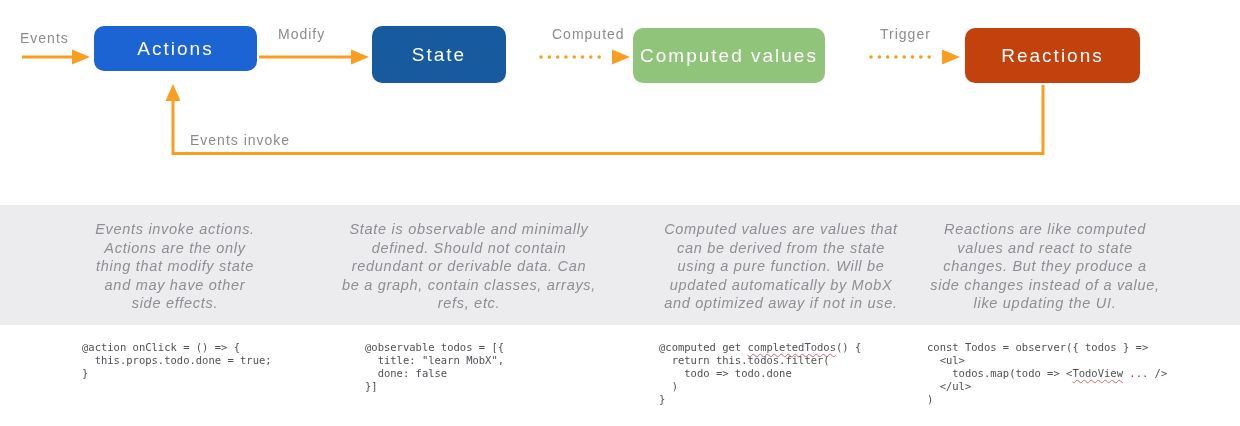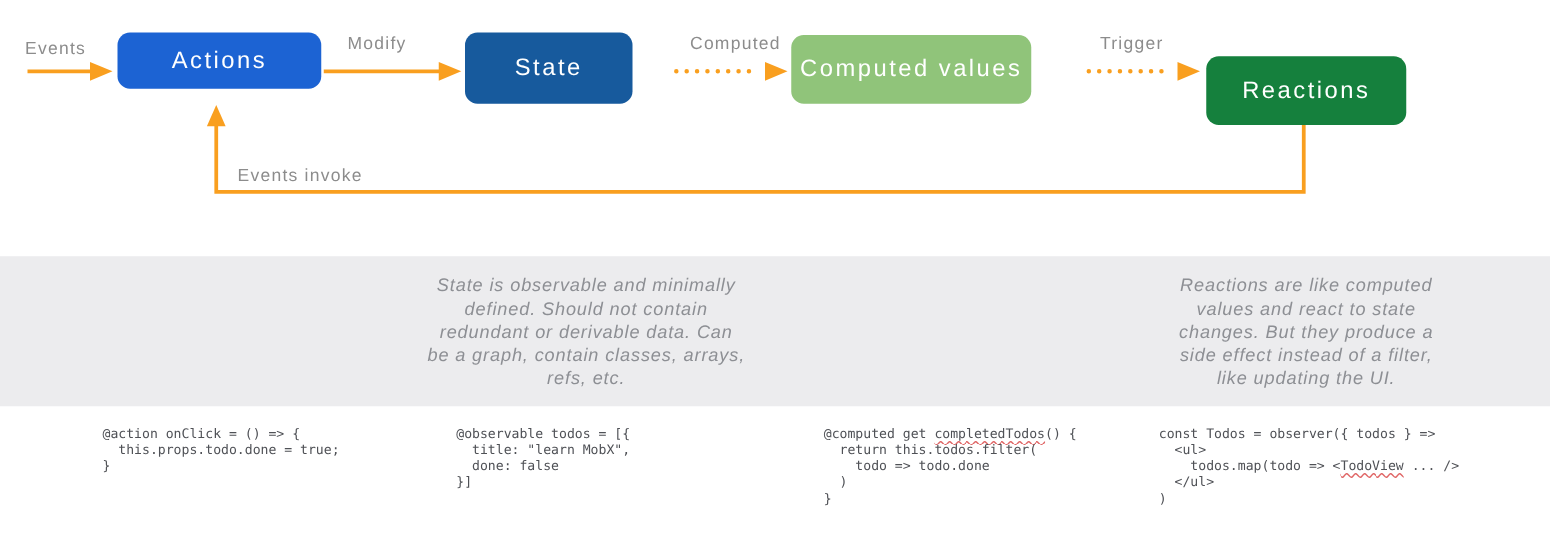--- a/index.html
+++ b/index.html
@@ -23,21 +23,21 @@
     align-items: center;
     justify-content: center;
     font-size: 19px;
     font-weight: 400;
     letter-spacing: 2px;
     white-space: nowrap;
   }
   .node-actions   { left: 94px;  top: 26px; width: 163px; height: 45px; background: #1c63d3; }
   .node-state     { left: 372px; top: 26px; width: 134px; height: 57px; background: #175a9d; }
   .node-computed  { left: 633px; top: 28px; width: 192px; height: 55px; background: #90c47a; }
-  .node-reactions { left: 965px; top: 45px; width: 160px; height: 55px; background: #15803d; }
+  .node-reactions { left: 965px; top: 28px; width: 175px; height: 55px; background: #c2410c; }
 
   .flow-label {
     position: absolute;
     color: #8c8c8c;
     font-size: 14px;
     letter-spacing: 1px;
     white-space: nowrap;
   }
   .lbl-events   { left: 20px;  top: 30px; }
   .lbl-modify   { left: 278px; top: 26px; }
@@ -131,29 +131,39 @@
   </div>
 
   <div class="flow-label lbl-events">Events</div>
   <div class="flow-label lbl-modify">Modify</div>
   <div class="flow-label lbl-updates">Computed</div>
   <div class="flow-label lbl-trigger">Trigger</div>
   <div class="flow-label lbl-feedback">Events invoke</div>
 </div>
 
 <div class="band">
+  <div class="desc desc-1">Events invoke actions.
+Actions are the only
+thing that modify state
+and may have other
+side effects.</div>
   <div class="desc desc-2">State is observable and minimally
 defined. Should not contain
 redundant or derivable data. Can
 be a graph, contain classes, arrays,
 refs, etc.</div>
+  <div class="desc desc-3">Computed values are values that
+can be derived from the state
+using a pure function. Will be
+updated automatically by MobX
+and optimized away if not in use.</div>
   <div class="desc desc-4">Reactions are like computed
 values and react to state
 changes. But they produce a
-side effect instead of a filter,
+side changes instead of a value,
 like updating the UI.</div>
 </div>
 
 <pre class="code code-1">@action onClick = () =&gt; {
   this.props.todo.done = true;
 }</pre>
 <pre class="code code-2">@observable todos = [{
   title: "learn MobX",
   done: false
 }]</pre>

